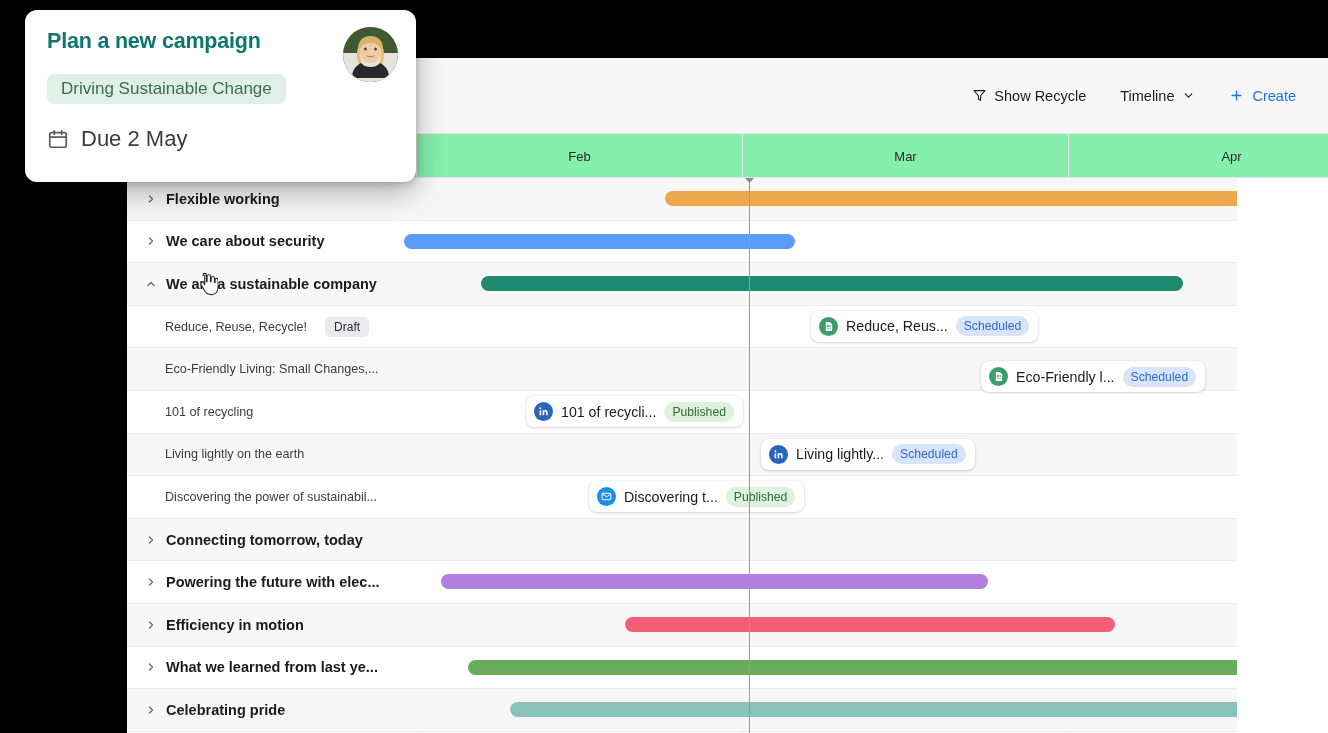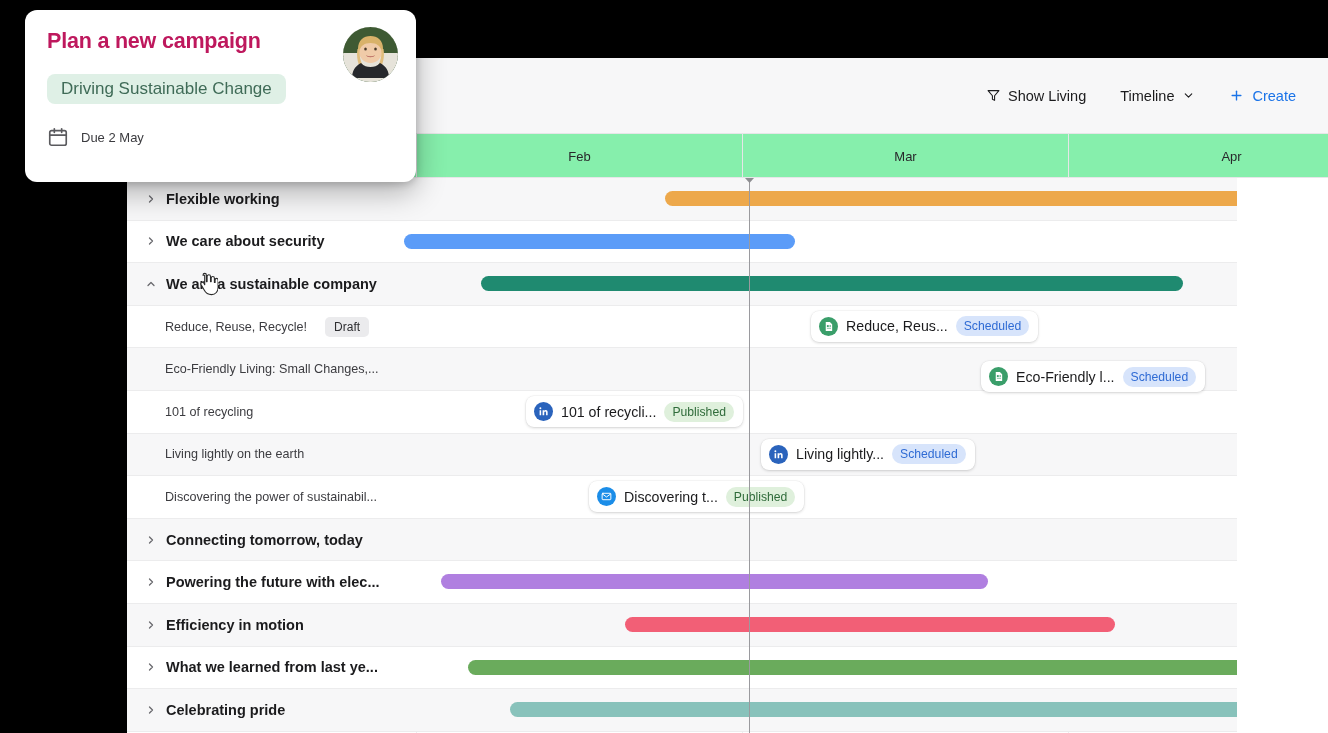--- a/index.html
+++ b/index.html
@@ -148,37 +148,37 @@
   
   .task-card {
     position: absolute; left: 25px; top: 10px;
     width: 391px; height: 172px;
     background: #ffffff; border-radius: 12px;
     box-shadow: 0 10px 30px rgba(0,0,0,.30), 0 2px 8px rgba(0,0,0,.18);
     z-index: 30;
     padding: 19px 22px 0 22px;
   }
   .task-title {
-    font-size: 21.5px; font-weight: 700; color: #be185d;
+    font-size: 21.5px; font-weight: 700; color: #0f766e;
     letter-spacing: -0.2px;
   }
   .task-avatar {
     position: absolute; right: 18px; top: 17px;
     width: 55px; height: 55px; border-radius: 50%;
     overflow: hidden; background: #3f5a3a;
   }
   .task-tag {
     display: inline-block; margin-top: 20px;
     background: #dff0e6; color: #3f6b57;
     font-size: 17px; padding: 5px 14px; border-radius: 8px;
   }
   .task-due {
     display: flex; align-items: center; gap: 12px;
     margin-top: 22px;
-    font-size: 13px; color: #3b3b3f;
+    font-size: 22px; color: #3b3b3f;
   }
 
   
   .cursor {
     position: absolute; z-index: 40; pointer-events: none;
   }
 </style>
 </head>
 <body>
 
@@ -190,21 +190,21 @@
   <div class="content-panel">
 
     <div class="toolbar">
 
       <div class="tb-item">
         <span class="tb-icon">
           <svg width="13" height="13" viewBox="0 0 24 24" fill="none" stroke="#1b1b1d" stroke-width="2" stroke-linecap="round" stroke-linejoin="round">
             <polygon points="22 3 2 3 10 12.46 10 19 14 21 14 12.46 22 3"></polygon>
           </svg>
         </span>
-        <span>Show Living</span>
+        <span>Show Recycle</span>
       </div>
 
       <div class="tb-item">
         <span>Timeline</span>
         <span class="tb-icon">
           <svg width="13" height="13" viewBox="0 0 24 24" fill="none" stroke="#1b1b1d" stroke-width="2" stroke-linecap="round" stroke-linejoin="round">
             <polyline points="6 9 12 15 18 9"></polyline>
           </svg>
         </span>
       </div>

